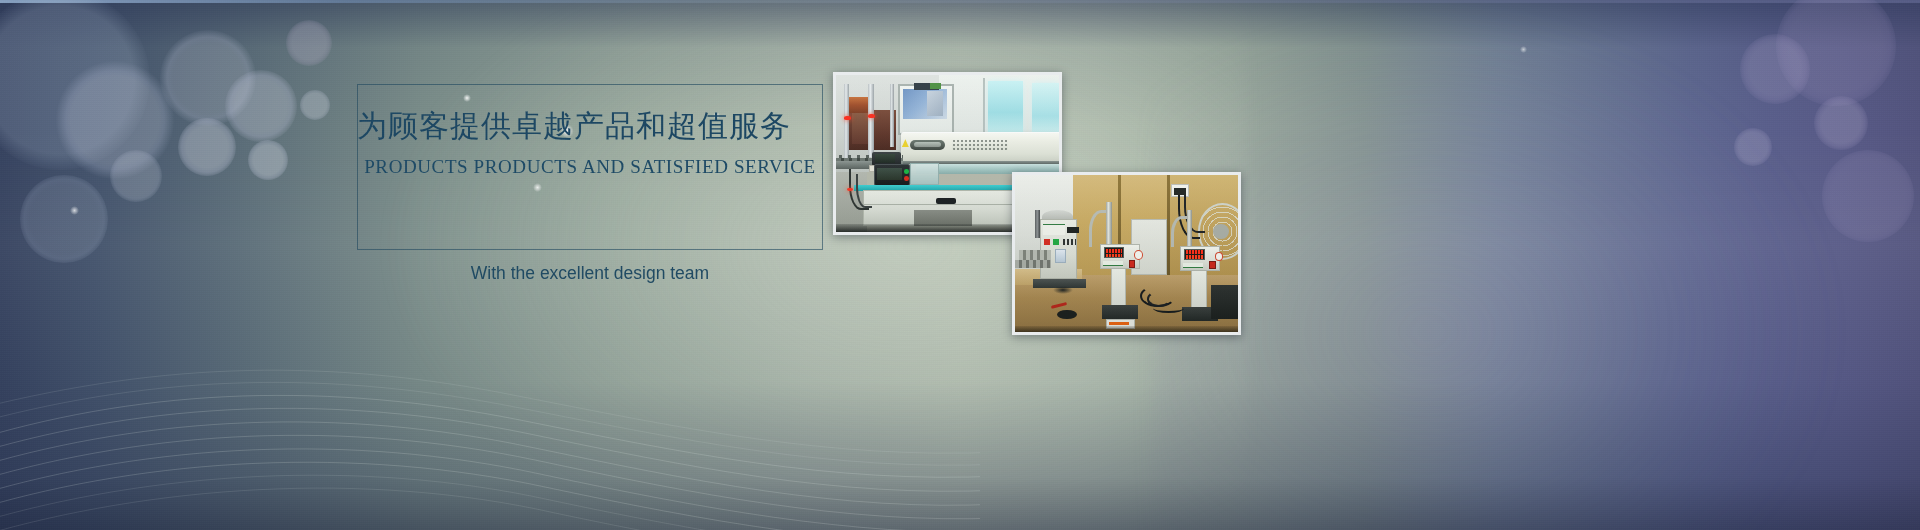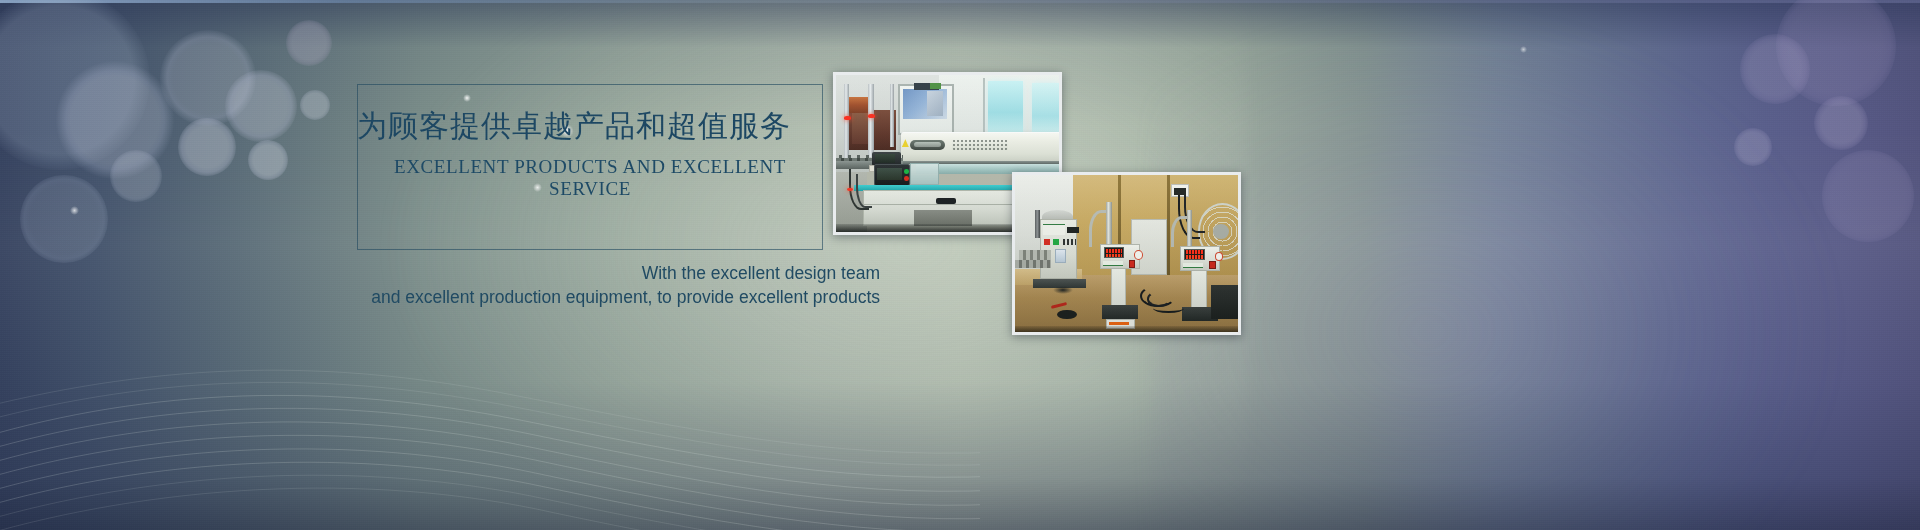--- a/index.html
+++ b/index.html
@@ -129,21 +129,21 @@
     font-size:24px;
     letter-spacing:20px;
     text-indent:20px;
     color:#1f4b64;
     font-family:"Liberation Sans", sans-serif;
   }
 
   .paragraph{
     position:absolute;
     left:300px; top:262px; width:580px;
-    text-align:right;
+    text-align:center;
     font-size:17.5px;
     line-height:23.5px;
     color:#1f4a63;
     font-family:"Liberation Sans", sans-serif;
   }
   .paragraph div{ white-space:nowrap; }
 
   
   .photo{
     position:absolute;
@@ -468,26 +468,25 @@
       <path d="M-20,266 C150,216 365,200 555,243 C715,277 865,302 1000,300"></path>
     </g>
   </svg>
 
   <div class="content">
 
     <div class="headline-box"></div>
 
     <div class="headline-cn">为顾客提供卓越产品和超值服务</div>
 
-    <div class="headline-en">EXCELLENT PRODUCTS AND EXCELLENT SERVICE</div>
+    <div class="headline-en">PRODUCTS PRODUCTS AND SATISFIED SERVICE</div>
 
 
     <div class="paragraph">
       <div>With the excellent design team</div>
-      <div>and excellent production equipment, to provide excellent products</div>
     </div>
 
     <div class="photo" id="photo-reflow">
       <div class="ph">
         <div class="p1-wallL"></div>
         <div class="p1-wallR"></div>
         <div class="p1-winframe"></div>
         <div class="p1-win1"></div>
         <div class="p1-win2"></div>
         <div class="p1-door"></div>

